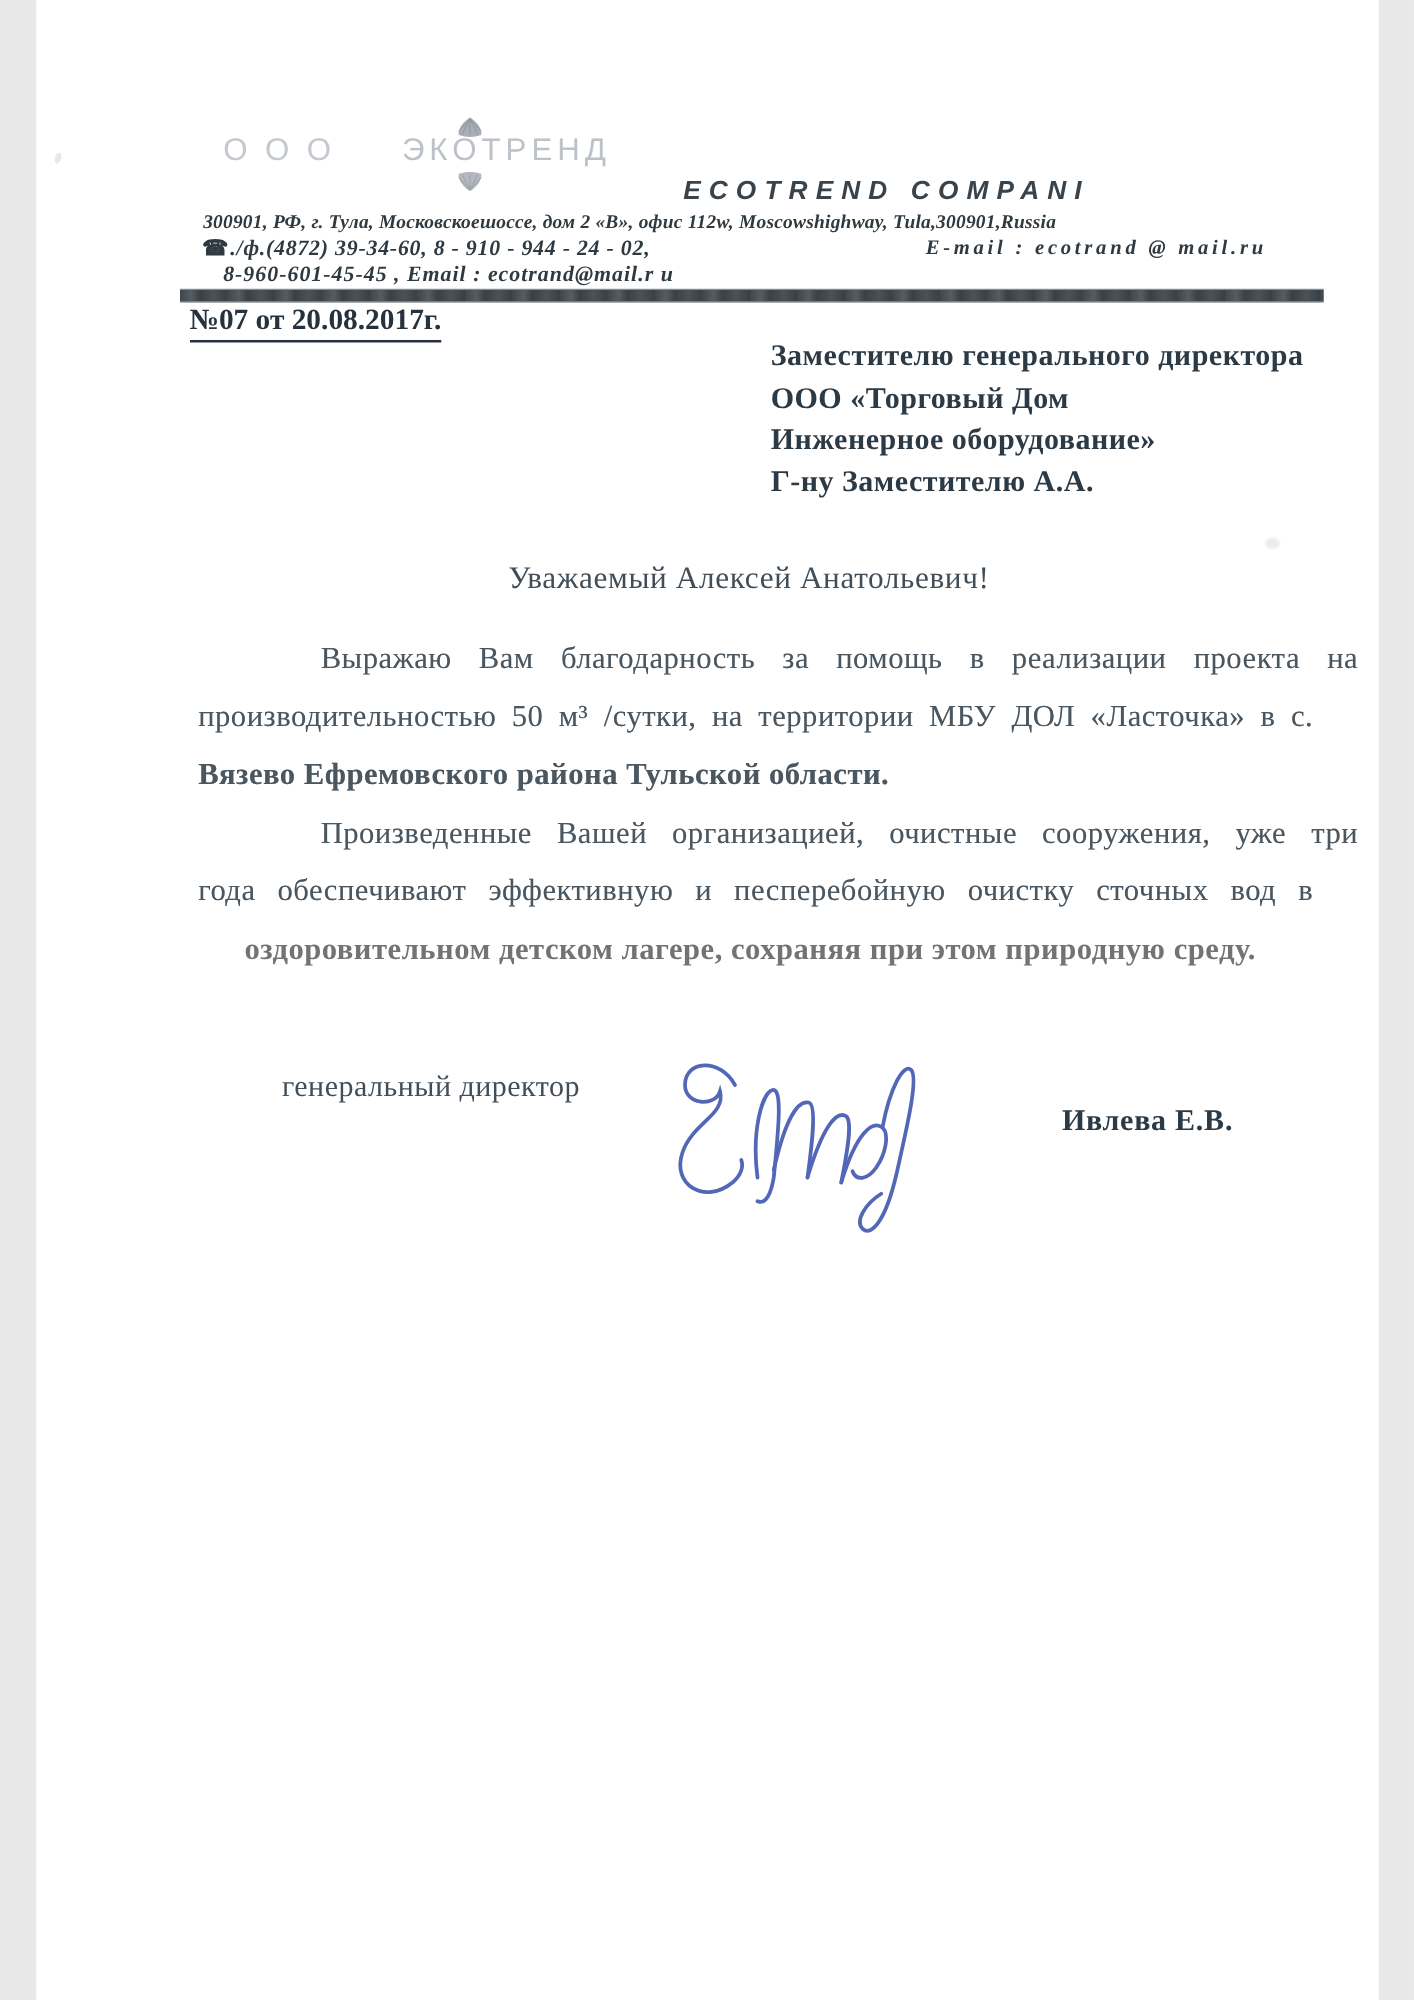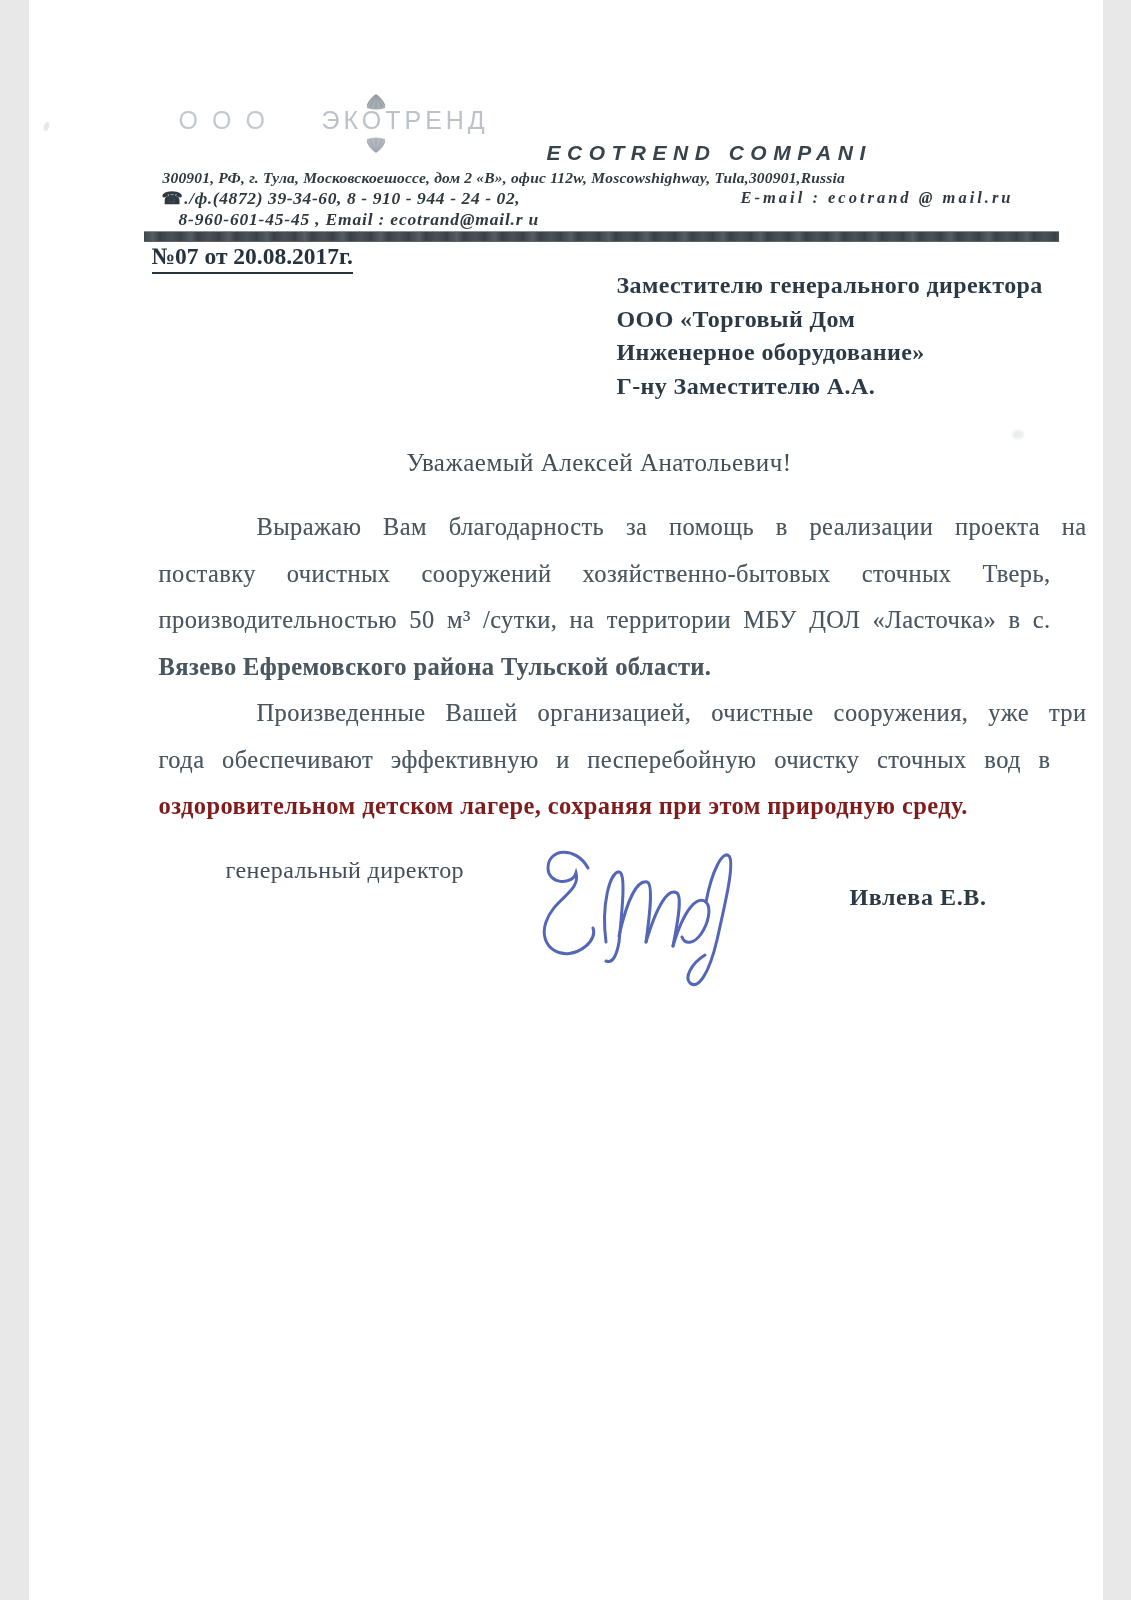--- a/index.html
+++ b/index.html
@@ -76,21 +76,21 @@
     position:absolute;left:130px;top:504px;width:892px;
     font-size:24.5px;letter-spacing:0.4px;color:#4a5761;
   }
   .pline{
     display:block;height:46.5px;line-height:46.5px;
     text-align:justify;text-align-last:justify;white-space:normal;
     text-shadow:0 0 0.5px rgba(74,87,97,0.45);
   }
   .pline.indent{margin-left:98px;width:830px;}
   .pline.lastline{text-align-last:left;font-weight:bold;}
-  .pline.faded{color:#7f1d1d;text-shadow:none;}
+  .pline.faded{color:#737373;text-shadow:none;margin-left:37px;}
   
   .closing{
     position:absolute;left:197px;top:852px;
     font-size:24px;color:#414e59;line-height:37px;letter-spacing:0.4px;
   }
   .closing .c1{padding-left:6px;}
   .signature-wrap{position:absolute;left:468px;top:840px;width:270px;height:150px;}
   .signer-name{
     position:absolute;left:800px;top:884px;
     font-size:24px;font-weight:bold;color:#2c3a46;letter-spacing:0.6px;white-space:nowrap;margin-left:21px;
@@ -135,21 +135,20 @@
     <div>Заместителю генерального директора</div>
     <div>ООО «Торговый Дом</div>
     <div>Инженерное оборудование»</div>
     <div>Г-ну Заместителю А.А.</div>
   </div>
 
   <div class="salutation">Уважаемый Алексей Анатольевич!</div>
 
   <div class="body-text">
     <span class="pline indent">Выражаю Вам благодарность за помощь в реализации проекта на</span>
-    <span class="pline">поставку очистных сооружений хозяйственно-бытовых сточных Тверь,</span>
     <span class="pline">производительностью 50 м³ /сутки, на территории МБУ ДОЛ «Ласточка» в с.</span>
     <span class="pline lastline">Вязево Ефремовского района Тульской области.</span>
     <span class="pline indent">Произведенные Вашей организацией, очистные сооружения, уже три</span>
     <span class="pline">года обеспечивают эффективную и песперебойную очистку сточных вод в</span>
     <span class="pline lastline faded">оздоровительном детском лагере, сохраняя при этом природную среду.</span>
   </div>
 
   <div class="closing">
     <div class="c2">генеральный директор</div>
   </div>

